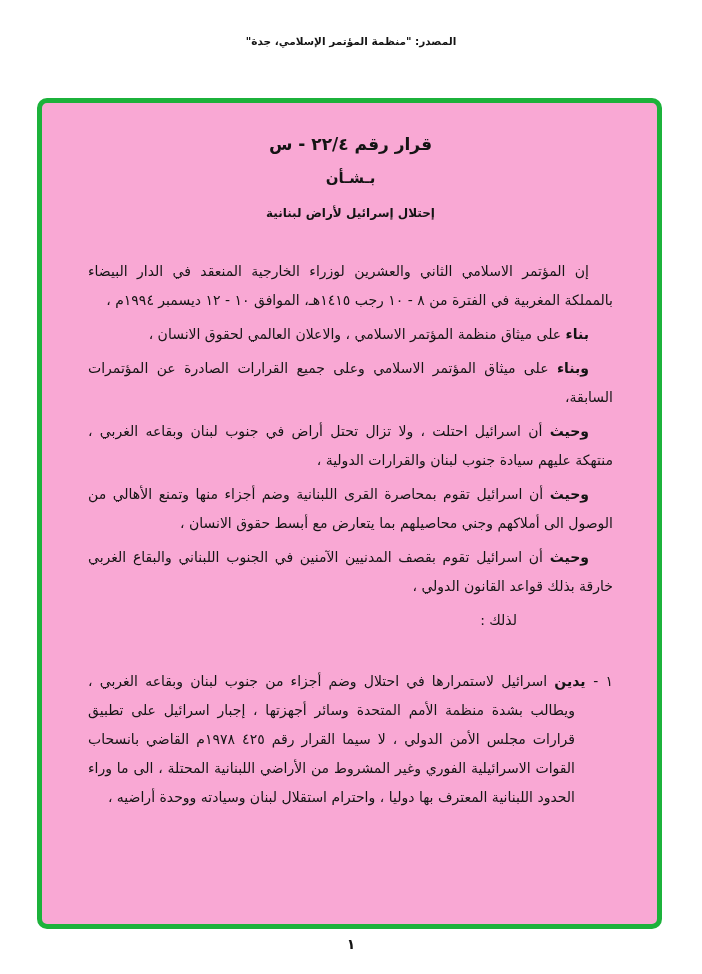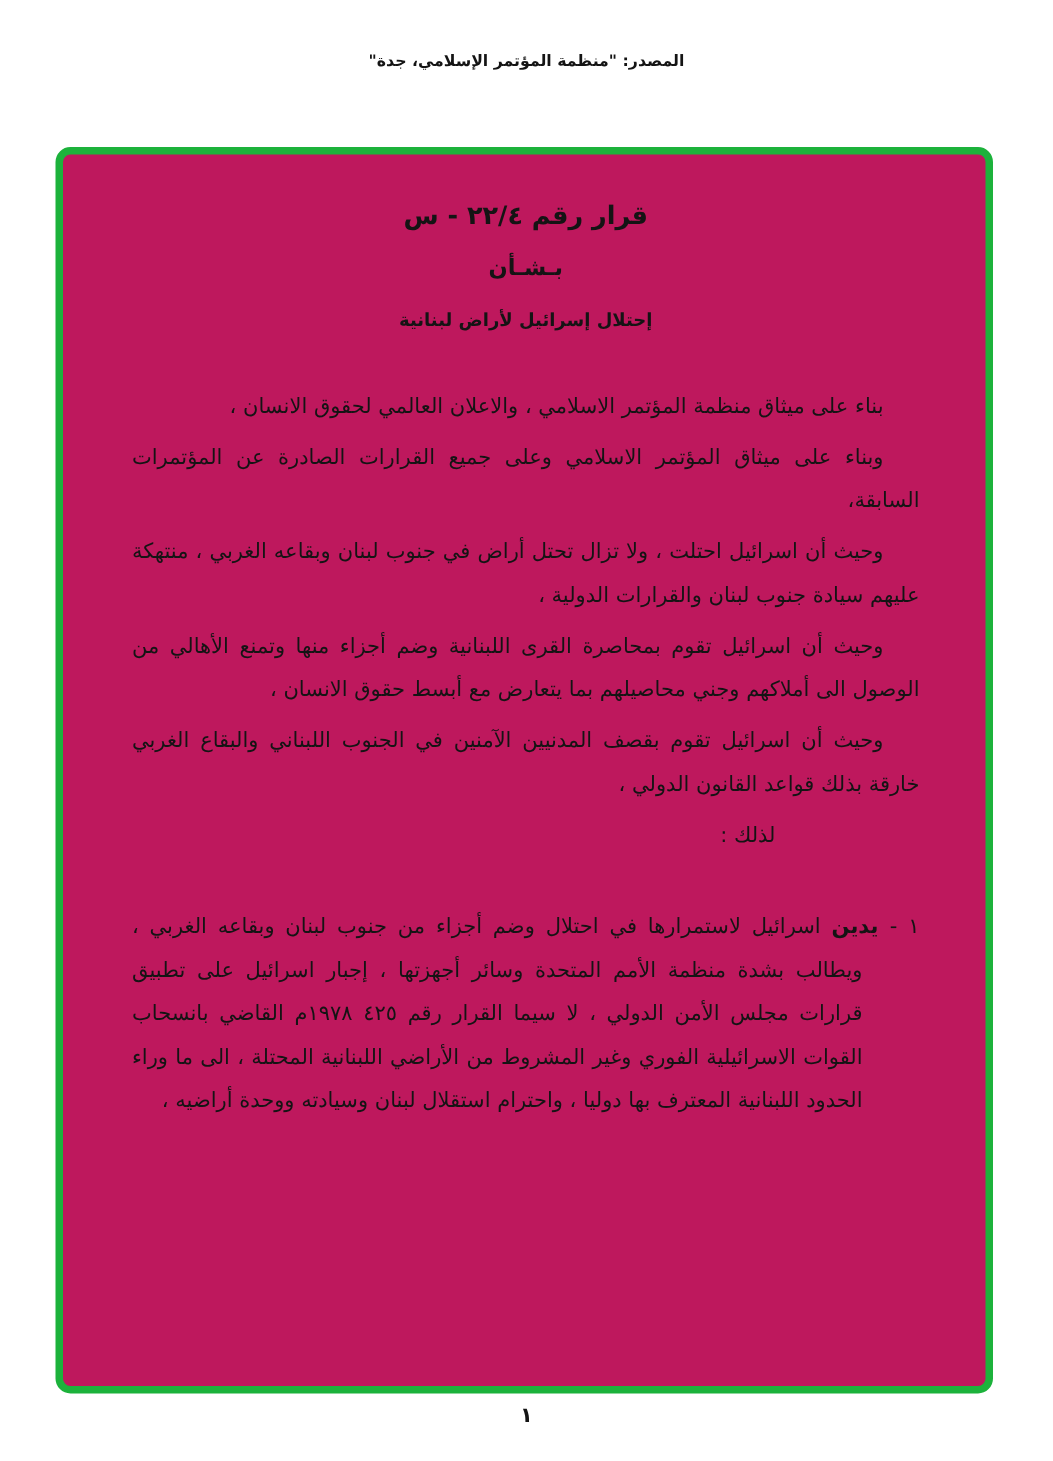--- a/index.html
+++ b/index.html
@@ -23,42 +23,42 @@
   .src-line1 { font-size: 11.5px; line-height: 15px; margin-bottom: 9px; }
   .src-line2 { font-size: 10.5px; line-height: 14px; }
 
   
   .doc-frame {
     position: absolute;
     left: 37px; top: 98px;
     width: 615px; height: 821px;
     border: 5px solid #1cb23b;
     border-radius: 10px;
-    background: #be185d;
+    background: #f9a8d4;
     overflow: hidden;
   }
   .doc-inner {
     direction: rtl;
     padding: 30px 44px 10px 46px;
     font-size: 14px;
     line-height: 29px;
     text-align: justify;
   }
 
   .doc-title1, .doc-title2, .doc-title3 {
     text-align: center;
     font-weight: bold;
     text-indent: 0;
   }
   .doc-title1 { font-size: 17px; line-height: 22px; margin-bottom: 13px; }
   .doc-title2 { font-size: 15px; line-height: 20px; margin-bottom: 13px; }
   .doc-title3 { font-size: 12px; line-height: 24px; margin-bottom: 32px; }
 
   .para { margin: 0 0 5px 0; text-indent: 24px; }
-  .para .lead { font-weight: normal; }
+  .para .lead { font-weight: bold; }
 
   .therefore {
     text-align: right;
     padding-left: 0;
     padding-right: 96px;
     margin: 2px 0 32px 0;
     text-indent: 0;
   }
 
   .op-item {
@@ -83,20 +83,21 @@
   <div class="src-line2">المصدر: "منظمة المؤتمر الإسلامي، جدة"</div>
 </div>
 
 <div class="doc-frame" style="border-color: rgb(28, 178, 59);">
   <div class="doc-inner">
 
     <div class="doc-title1">قرار رقم ٢٢/٤ - س</div>
     <div class="doc-title2">بـشـأن</div>
     <div class="doc-title3">إحتلال إسرائيل لأراض لبنانية</div>
 
+    <p class="para"><b class="lead"></b><span>إن المؤتمر الاسلامي الثاني والعشرين لوزراء الخارجية المنعقد في الدار البيضاء بالمملكة المغربية في الفترة من ٨ - ١٠ رجب ١٤١٥هـ، الموافق ١٠ - ١٢ ديسمبر ١٩٩٤م ،</span></p>
 
     <p class="para"><b class="lead">بناء</b><span> على ميثاق منظمة المؤتمر الاسلامي ، والاعلان العالمي لحقوق الانسان ،</span></p>
 
     <p class="para"><b class="lead">وبناء</b><span> على ميثاق المؤتمر الاسلامي وعلى جميع القرارات الصادرة عن المؤتمرات السابقة،</span></p>
 
     <p class="para"><b class="lead">وحيث</b><span> أن اسرائيل احتلت ، ولا تزال تحتل أراض في جنوب لبنان وبقاعه الغربي ، منتهكة عليهم سيادة جنوب لبنان والقرارات الدولية ،</span></p>
 
 
     <p class="para"><b class="lead">وحيث</b><span> أن اسرائيل تقوم بمحاصرة القرى اللبنانية وضم أجزاء منها وتمنع الأهالي من الوصول الى أملاكهم وجني محاصيلهم بما يتعارض مع أبسط حقوق الانسان ،</span></p>
 

